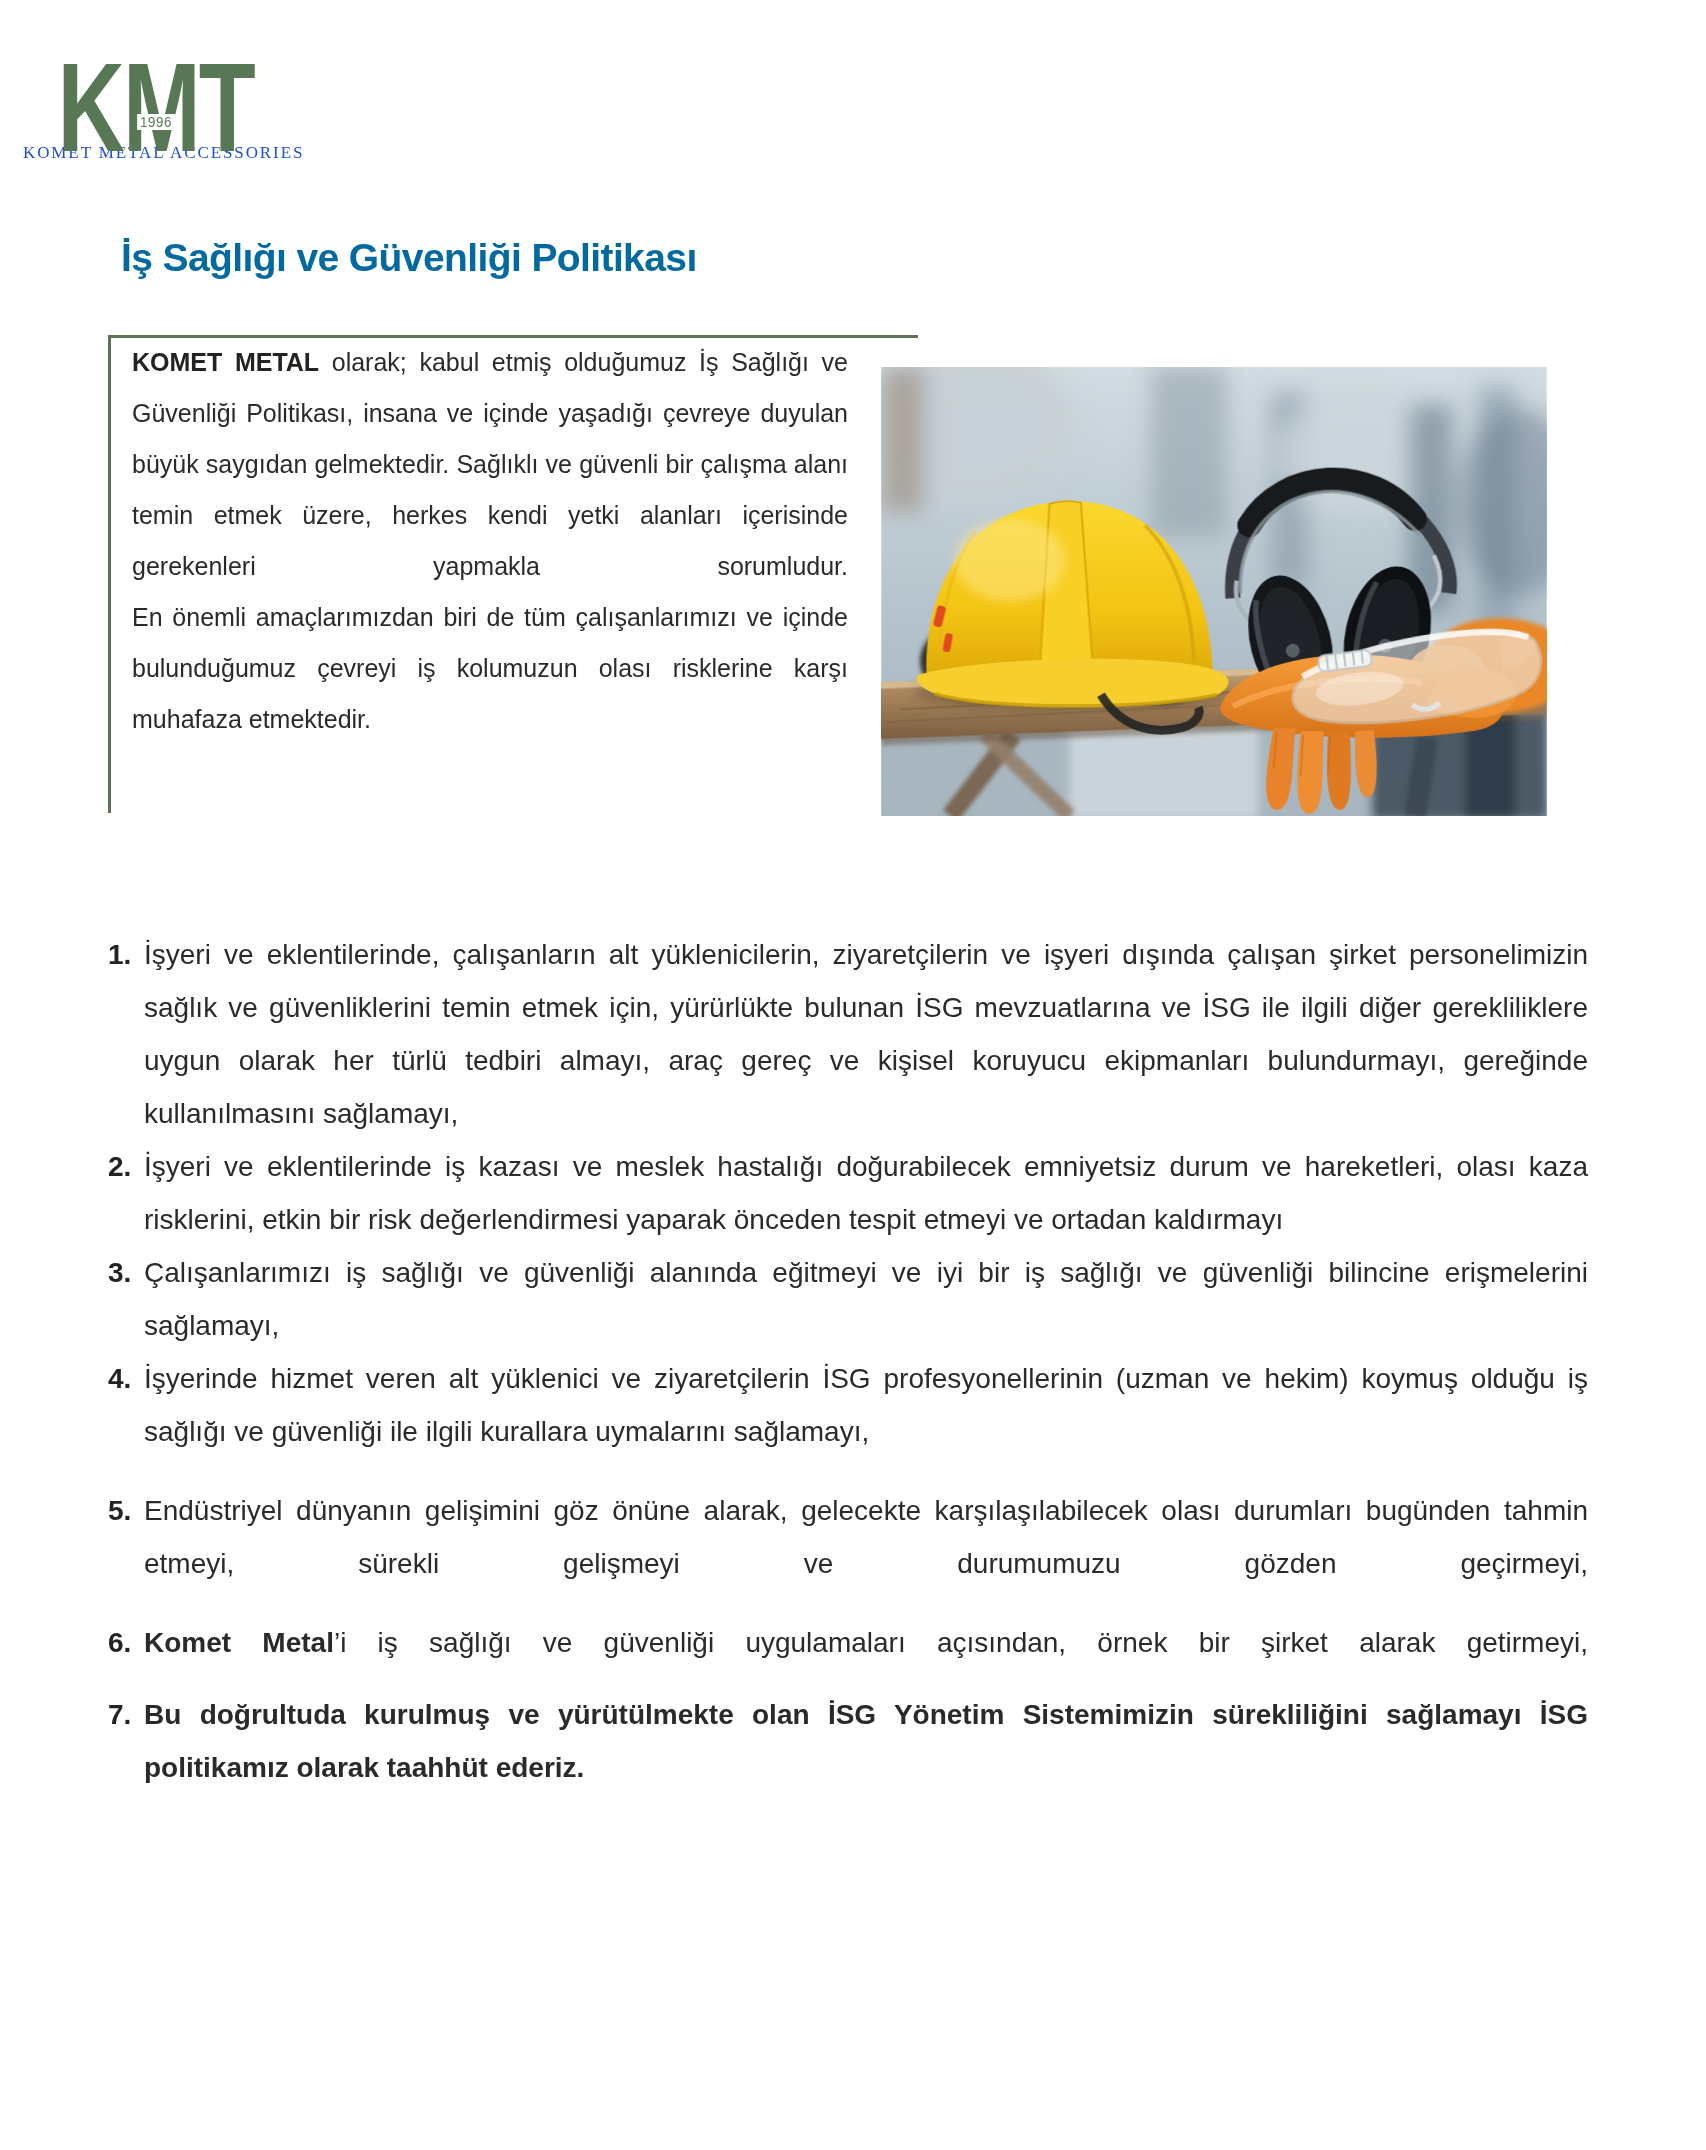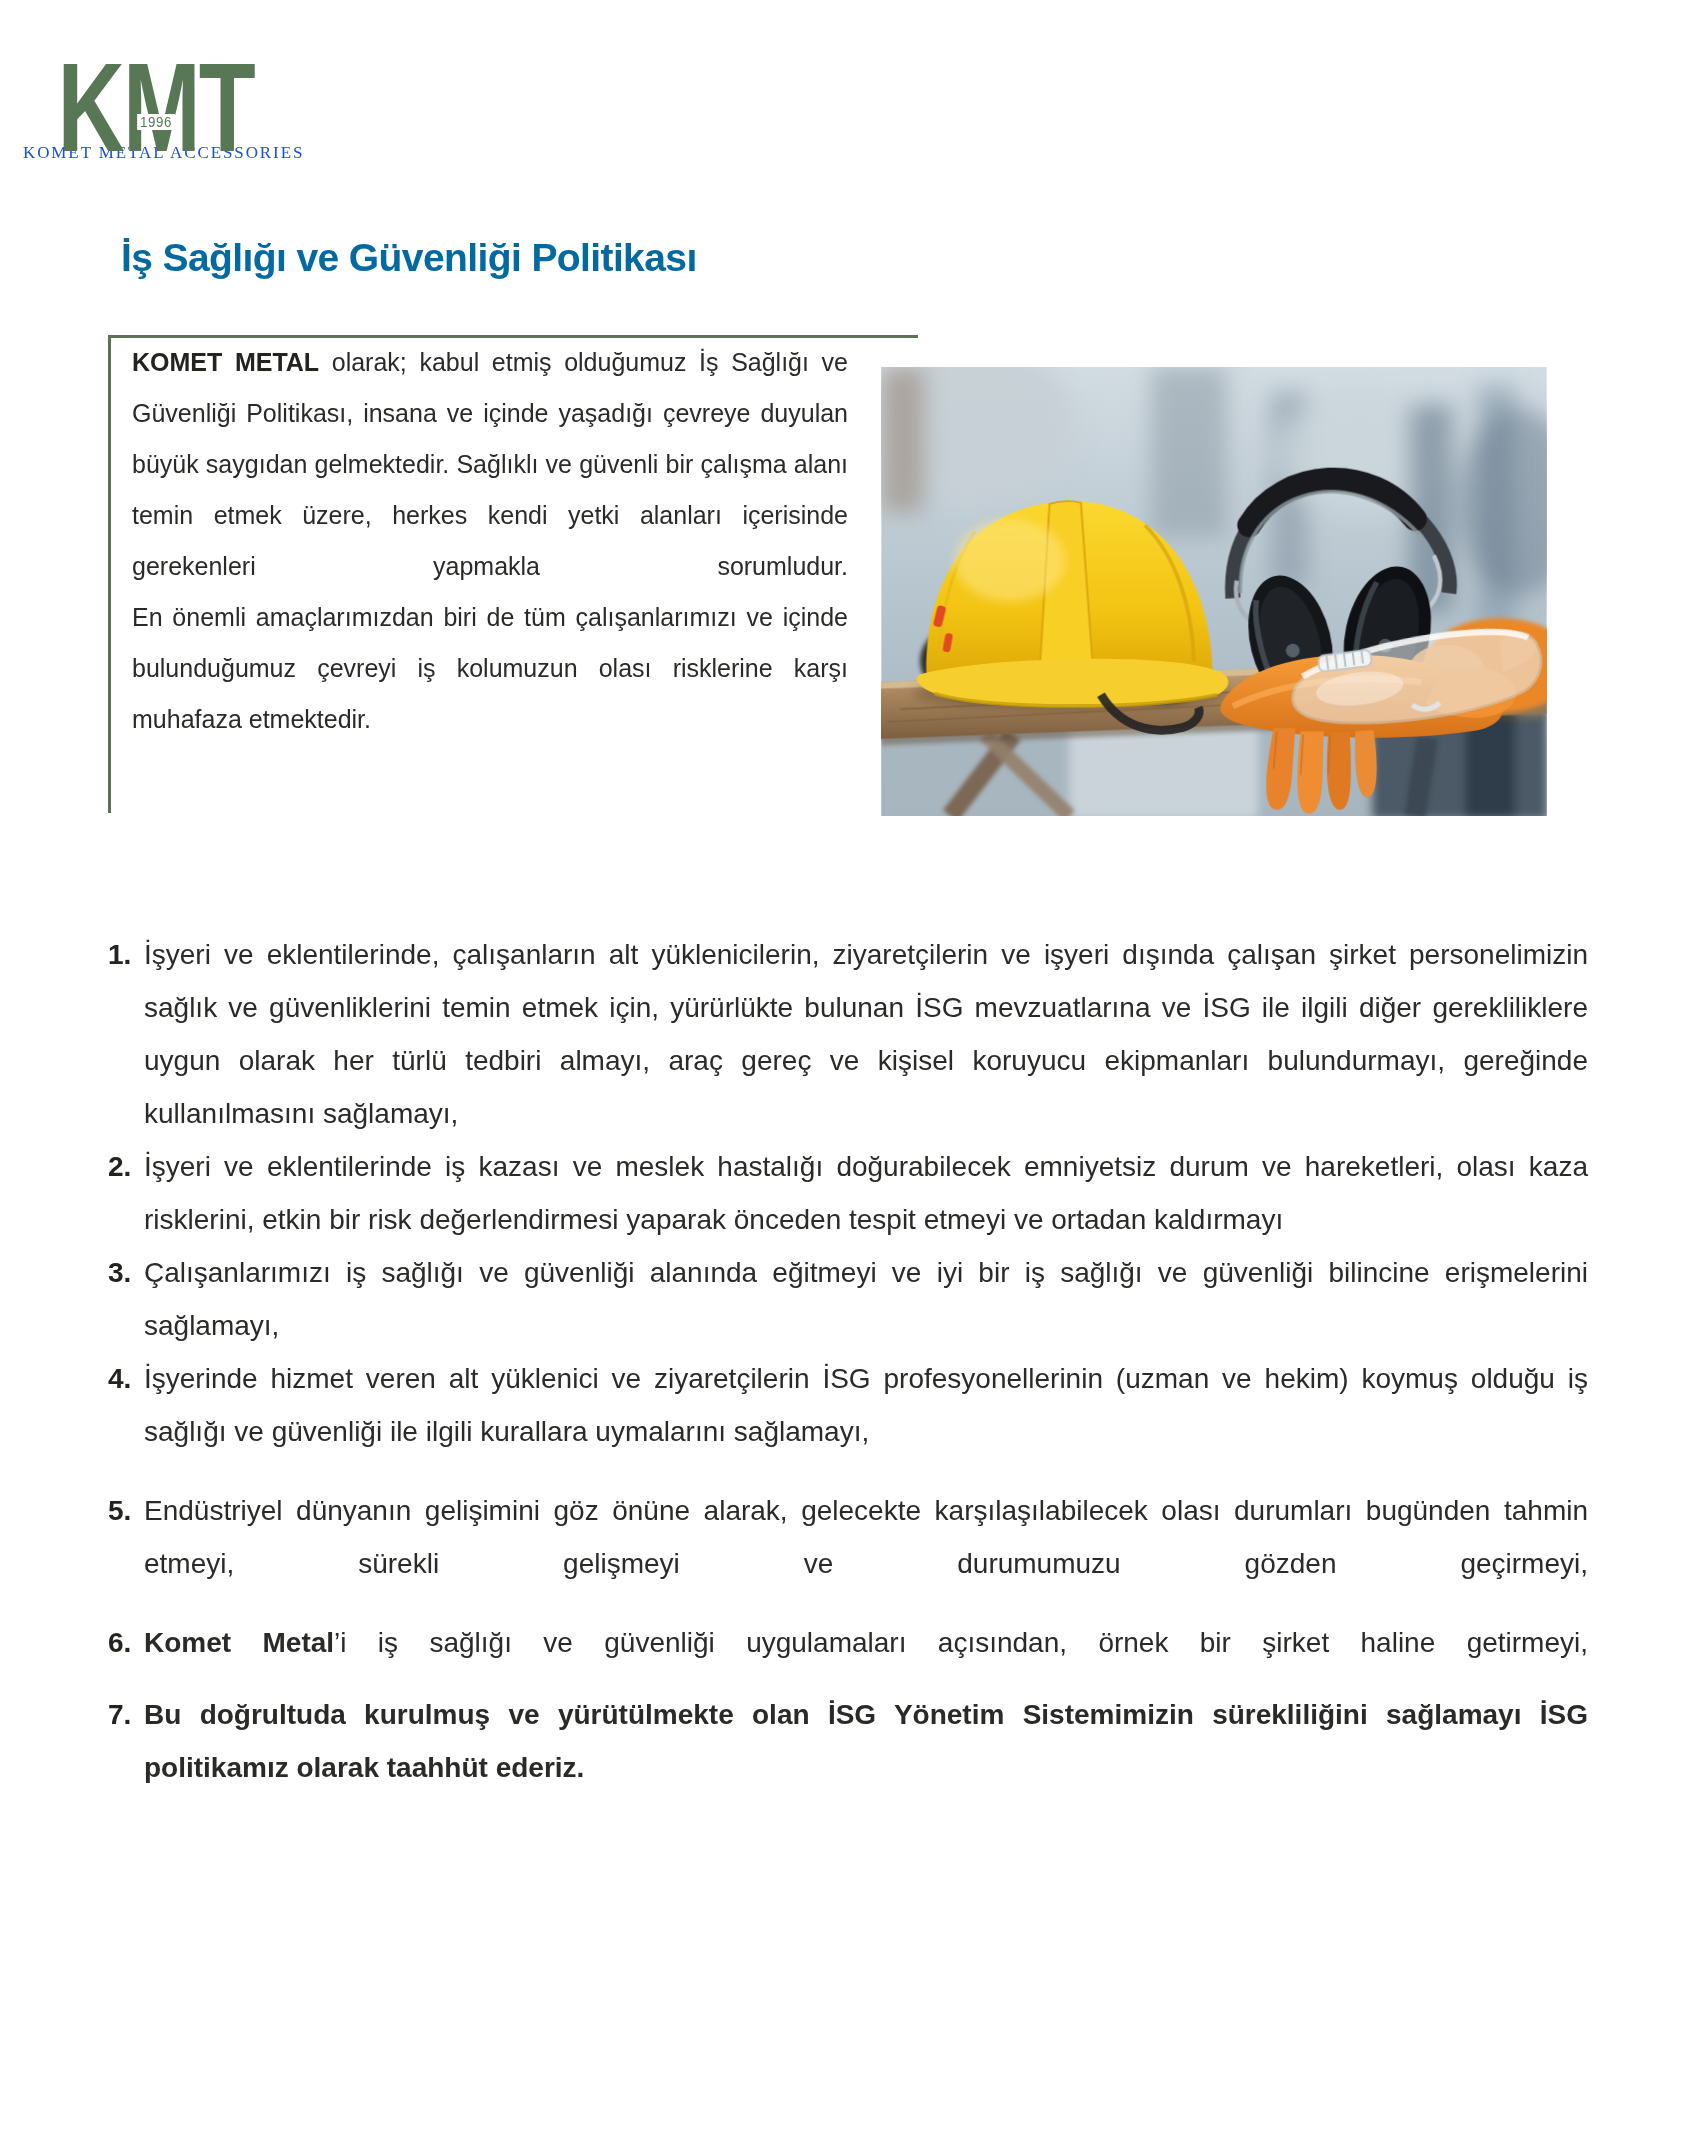--- a/index.html
+++ b/index.html
@@ -237,21 +237,21 @@
     <li class="policy-item">
       <span class="num">4.</span>
       <span class="itext">İşyerinde hizmet veren alt yüklenici ve ziyaretçilerin İSG profesyonellerinin (uzman ve hekim) koymuş olduğu iş sağlığı ve güvenliği ile ilgili kurallara uymalarını sağlamayı,</span>
     </li>
     <li class="policy-item gap-lg">
       <span class="num">5.</span>
       <span class="itext force">Endüstriyel dünyanın gelişimini göz önüne alarak, gelecekte karşılaşılabilecek olası durumları bugünden tahmin etmeyi, sürekli gelişmeyi ve durumumuzu gözden geçirmeyi,</span>
     </li>
     <li class="policy-item gap-lg">
       <span class="num">6.</span>
-      <span class="itext force"><b class="semib">Komet Metal</b><span>’i iş sağlığı ve güvenliği uygulamaları açısından, örnek bir şirket haline getirmeyi,</span></span>
+      <span class="itext force"><b class="semib">Komet Metal</b><span>’i iş sağlığı ve güvenliği uygulamaları açısından, örnek bir şirket alarak getirmeyi,</span></span>
     </li>
     <li class="policy-item md gap-md">
       <span class="num">7.</span>
       <span class="itext">Bu doğrultuda kurulmuş ve yürütülmekte olan İSG Yönetim Sistemimizin sürekliliğini sağlamayı İSG politikamız olarak taahhüt ederiz.</span>
     </li>
   </ol>
 
 </div>
 
 

